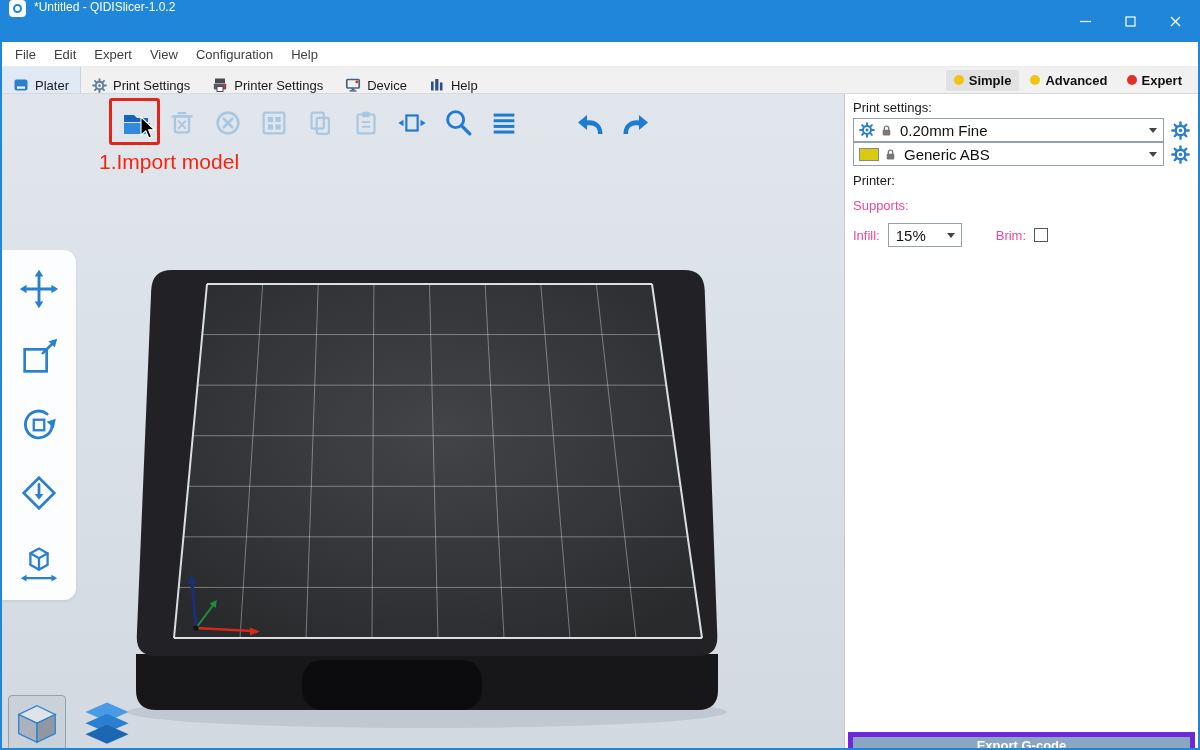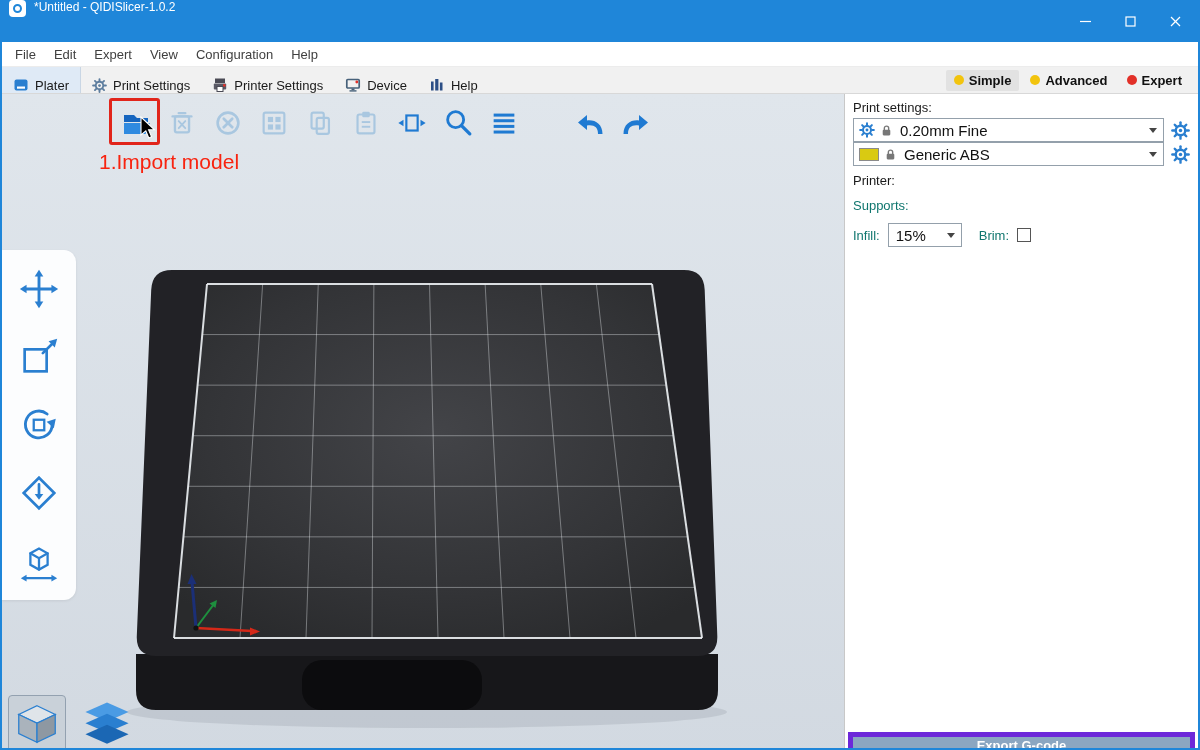--- a/index.html
+++ b/index.html
@@ -62,25 +62,25 @@
   .combo{flex:1;height:24px;border:1px solid #94a0ab;background:#fff;display:flex;align-items:center;padding-left:5px;gap:5px;}
   .ctext{font-size:15px;color:#111;margin-left:2px;white-space:nowrap;}
   .chev{margin-left:auto;width:20px;height:100%;display:flex;align-items:center;justify-content:center;}
   .tri{width:0;height:0;border-left:4px solid transparent;border-right:4px solid transparent;border-top:5px solid #444;}
   .gear-btn{width:26px;display:flex;justify-content:flex-end;color:#2a7fd0;}
   .gear-btn svg{width:19px;height:19px;}
   .combo-gear{color:#2a7fd0;}
   .combo-lock{color:#777;}
   .swatch{width:20px;height:13px;background:#d9ca12;border:1px solid #8a8a8a;}
   .printer-ico{color:#2a7fd0;}
-  .lbl-inline{font-size:13px;color:#0f766e;margin-right:8px;white-space:nowrap;}
+  .lbl-inline{font-size:13px;color:#ec4899;margin-right:8px;white-space:nowrap;}
   .supports-row{margin-top:10px;padding-right:26px;}
   .infill-row{margin-top:10px;}
   .infill-combo{flex:0 0 74px;}
-  .brim-lbl{margin-left:17px;}
+  .brim-lbl{margin-left:34px;}
   .checkbox{width:14px;height:14px;border:1px solid #555;background:#fff;display:inline-block;}
   .export{position:absolute;left:3px;right:3px;bottom:4px;height:27px;background:#8ba6c1;
     border:5px solid #6d28d9;color:#fff;font-weight:bold;font-size:13px;font-family:"Liberation Sans",sans-serif;}
 </style>
 </head>
 <body>
 
 <svg width="0" height="0" style="position:absolute">
   <defs>
     <symbol id="gear" viewBox="0 0 24 24">

